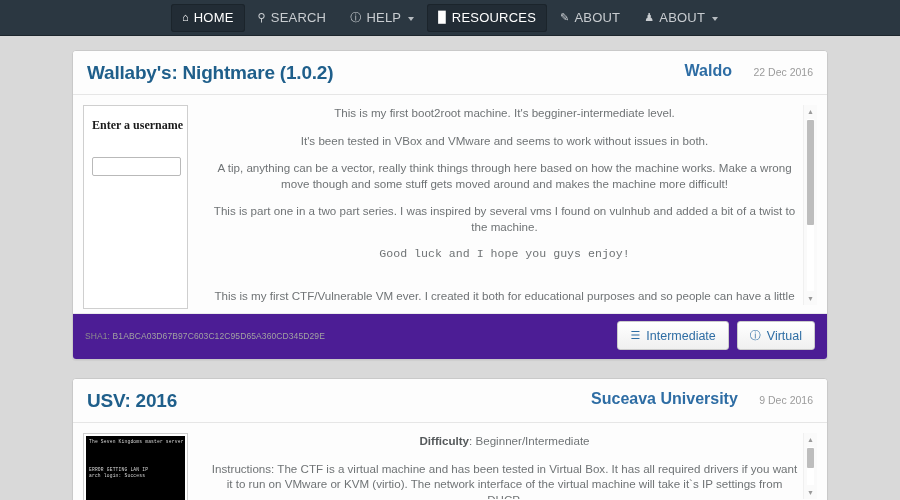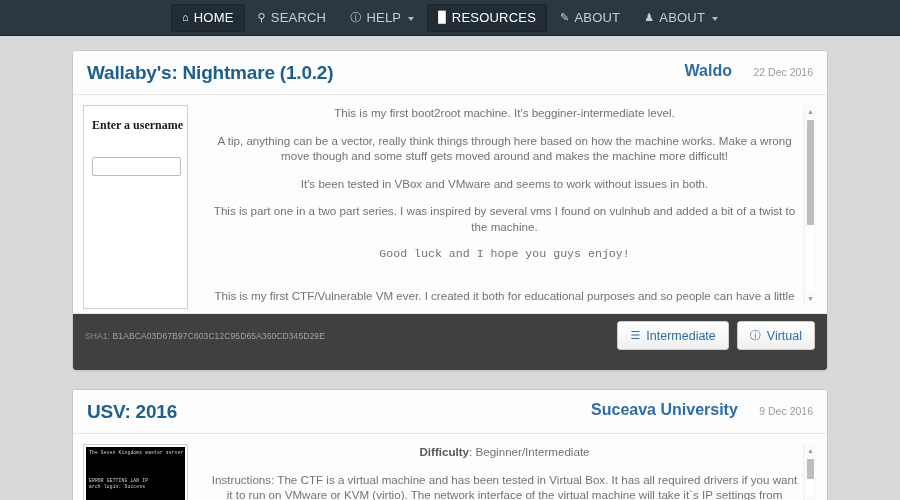--- a/index.html
+++ b/index.html
@@ -181,23 +181,23 @@
     background: #bdbdbd;
     border-radius: 1px;
   }
   .sbar.s1 .thumbbar { top: 15px; height: 105px; }
   .sbar.s2 .thumbbar { top: 15px; height: 20px; }
 
   .card-foot {
     display: flex;
     align-items: center;
     justify-content: space-between;
-    padding: 7px 12px 20px 12px;
+    padding: 7px 12px 9px 12px;
     border-top: 1px solid #ebebeb;
-    background: #404040;
+    background: #4c1d95;
     min-height: 44px;
   }
   .sha {
     color: #a2a2a2;
     font-size: 8.5px;
     letter-spacing: .1px;
   }
   .sha .lbl { color: #8d8d8d; }
   .foot-btns { display: flex; gap: 8px; }
   .btn {
@@ -273,22 +273,22 @@
 
       <div class="thumb">
         <div class="thumb-inner thumb-1">
           <div class="shot-title">Enter a username</div>
           <div class="shot-input"></div>
         </div>
       </div>
 
       <div class="content-scroll c1-scroll">
         <p>This is my first boot2root machine. It's begginer-intermediate level.</p>
+        <p>It's been tested in VBox and VMware and seems to work without issues in both.</p>
         <p>A tip, anything can be a vector, really think things through here based on how the machine works. Make a wrong move though and some stuff gets moved around and makes the machine more difficult!</p>
-        <p>It's been tested in VBox and VMware and seems to work without issues in both.</p>
         <p>This is part one in a two part series. I was inspired by several vms I found on vulnhub and added a bit of a twist to the machine.</p>
         <p class="tight">Good luck and I hope you guys enjoy!</p>
         <p>This is my first CTF/Vulnerable VM ever. I created it both for educational purposes and so people can have a little fun testing their skills in a legal, pentest lab environment.</p>
 
         <div class="sbar s1">
           <div class="arrow up">▲</div>
           <div class="track"></div>
           <div class="thumbbar"></div>
           <div class="arrow down">▼</div>
         </div>

